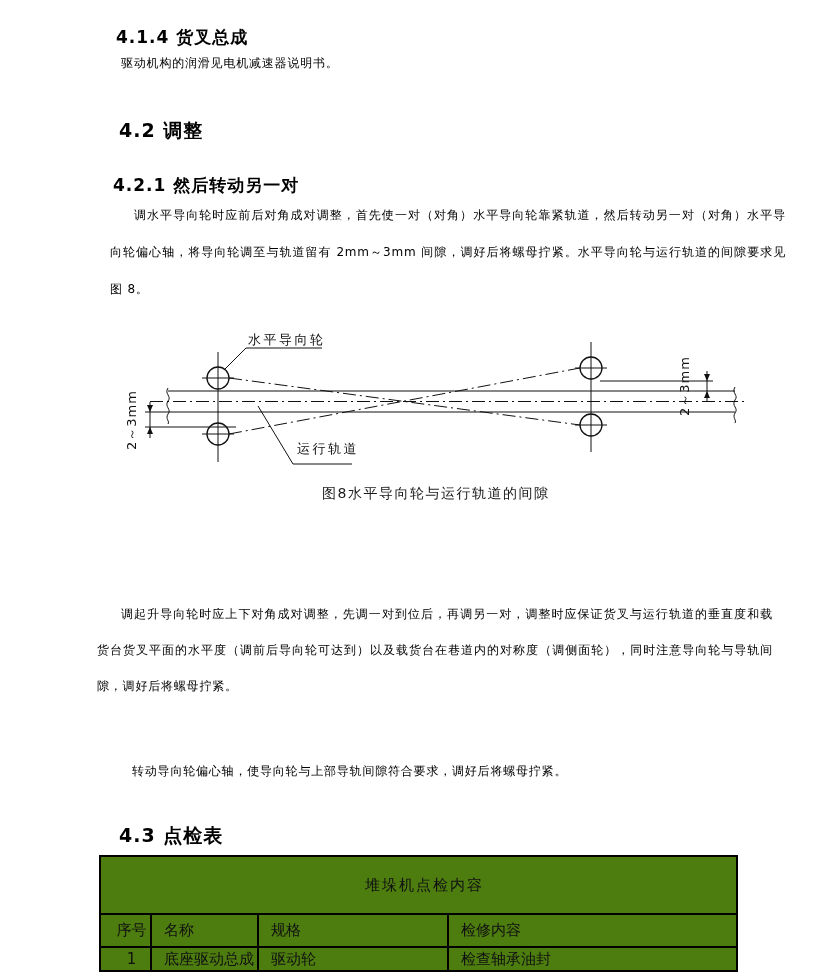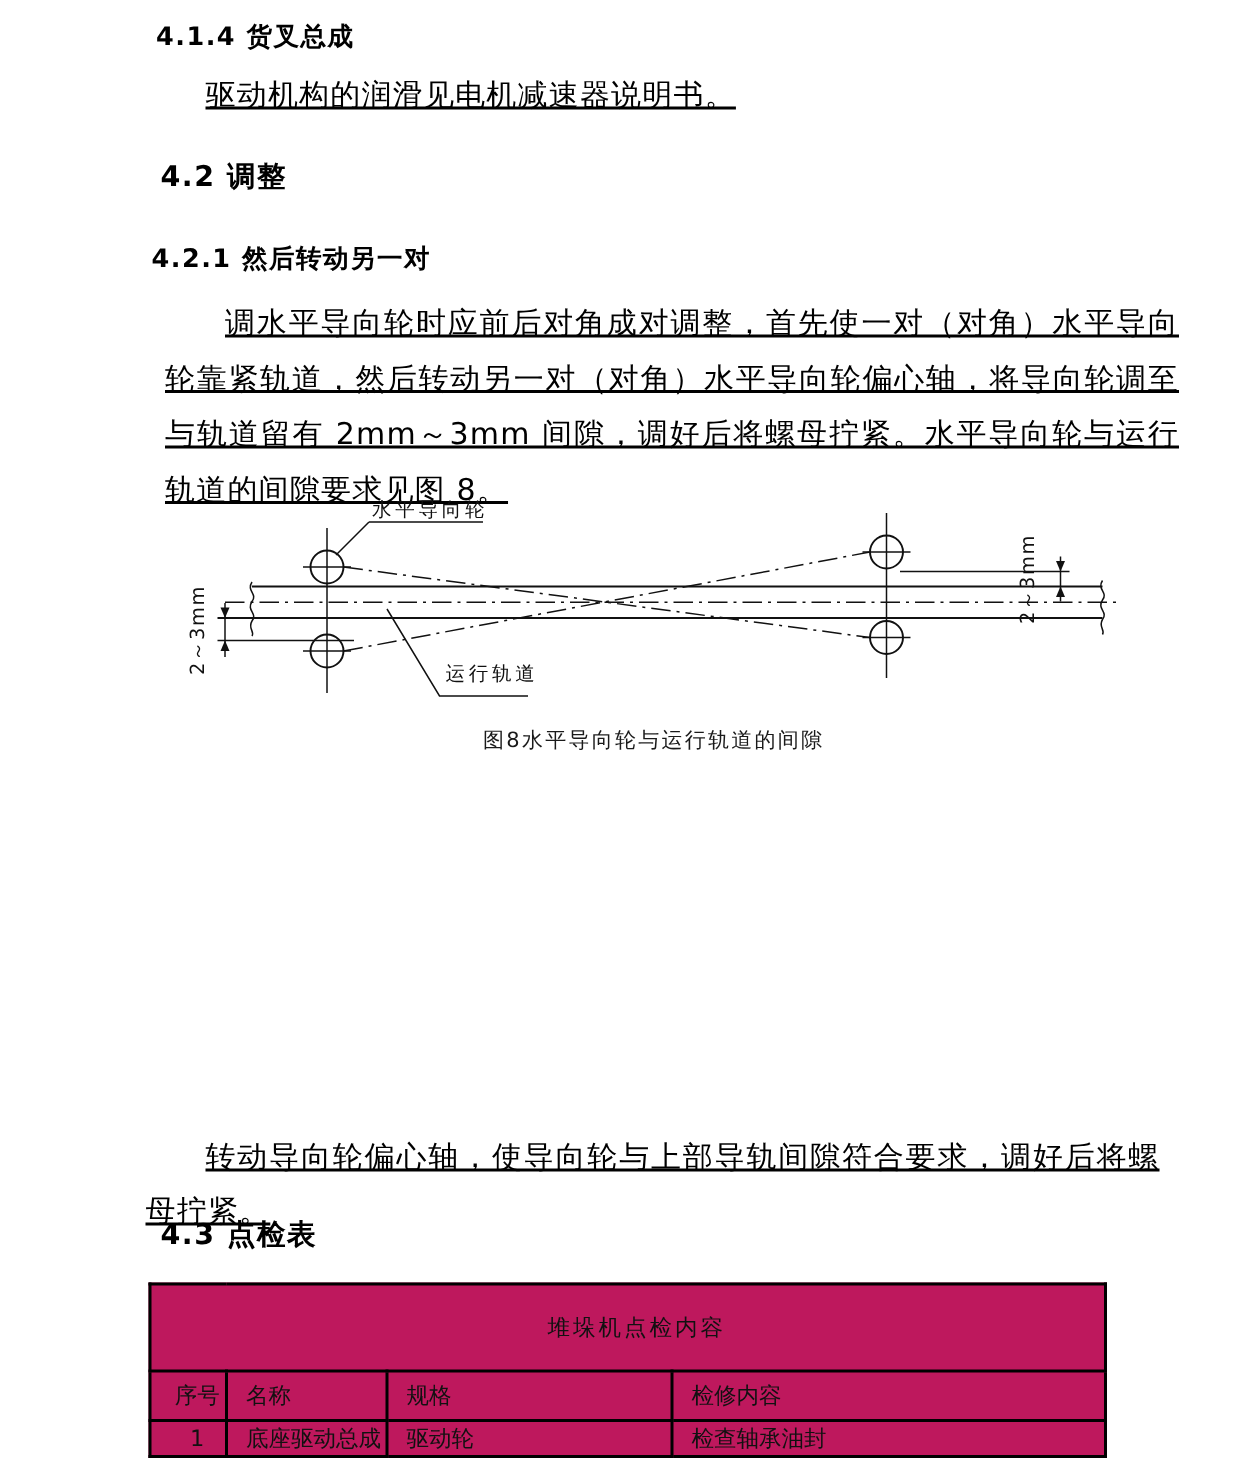--- a/index.html
+++ b/index.html
@@ -5,34 +5,34 @@
   html,body{margin:0;padding:0;background:#ffffff;}
   .page{
     position:relative;
     width:827px;height:973px;
     background:#ffffff;
     font-family:"DejaVu Sans",sans-serif;
     color:#000000;
     overflow:hidden;
   }
   .abs{position:absolute;}
-  .h{margin:4px;font-weight:bold;white-space:nowrap;letter-spacing:1px;line-height:1.1;}
+  .h{margin:16px;font-weight:bold;white-space:nowrap;letter-spacing:1px;line-height:1.1;}
   .h-sub{font-size:17px;}
   .h-sec{font-size:19px;}
   .body-p{
-    margin:0;font-size:20px;line-height:37px;letter-spacing:0.8px;
-    text-align:justify;text-justify:inter-character;text-decoration:underline;
+    margin:0;font-size:12px;line-height:37px;letter-spacing:0.8px;
+    text-align:justify;text-justify:inter-character;
   }
   .indent{text-indent:2em;}
   .caption{font-size:14px;letter-spacing:1.5px;white-space:nowrap;color:#1a1a1a;}
   .caption .cap-text{}
   
   table.check{
     border-collapse:collapse;table-layout:fixed;
-    width:639px;background:#be185d;
+    width:639px;background:#4d7c0f;
   }
   table.check td{
     border:2px solid #000000;
     font-size:15px;color:#111111;
     padding:0 0 0 12px;vertical-align:middle;
     overflow:hidden;white-space:nowrap;
   }
   td.t-title{
     height:56px;text-align:center;padding:0;
     font-size:27px;letter-spacing:2px;color:#1a1a1a;
@@ -113,23 +113,24 @@
       <path d="M258 406 L293 464 H352" stroke="#111111" stroke-width="1" fill="none"></path>
       <text x="297" y="453" font-size="13" letter-spacing="2.5">运行轨道</text>
     </g>
   </svg>
 
   <div class="abs caption" style="left:322px;top:485px;">
     <span class="cap-no">图8</span><span class="cap-text">水平导向轮与运行轨道的间隙</span>
   </div>
 
 
+  <p class="abs body-p indent" style="left:97px;top:596px;width:676px;line-height:36px;">调起升导向轮时应上下对角成对调整，先调一对到位后，再调另一对，调整时应保证货叉与运行轨道的垂直度和载货台货叉平面的水平度（调前后导向轮可达到）以及载货台在巷道内的对称度（调侧面轮），同时注意导向轮与导轨间隙，调好后将螺母拧紧。</p>
 
 
-  <p class="abs body-p indent" style="left:97px;top:753px;width:676px;line-height:36px;">转动导向轮偏心轴，使导向轮与上部导轨间隙符合要求，调好后将螺母拧紧。</p>
+  <p class="abs body-p indent" style="left:108px;top:753px;width:676px;line-height:36px;">转动导向轮偏心轴，使导向轮与上部导轨间隙符合要求，调好后将螺母拧紧。</p>
 
   <h2 class="abs h h-sec" style="left:103px;top:809px;">4.3 点检表</h2>
 
   <table class="check abs" style="left:99px;top:855px;">
     <colgroup>
       <col style="width:51px">
         <col style="width:107px">
         <col style="width:190px">
         <col>
     </colgroup>

